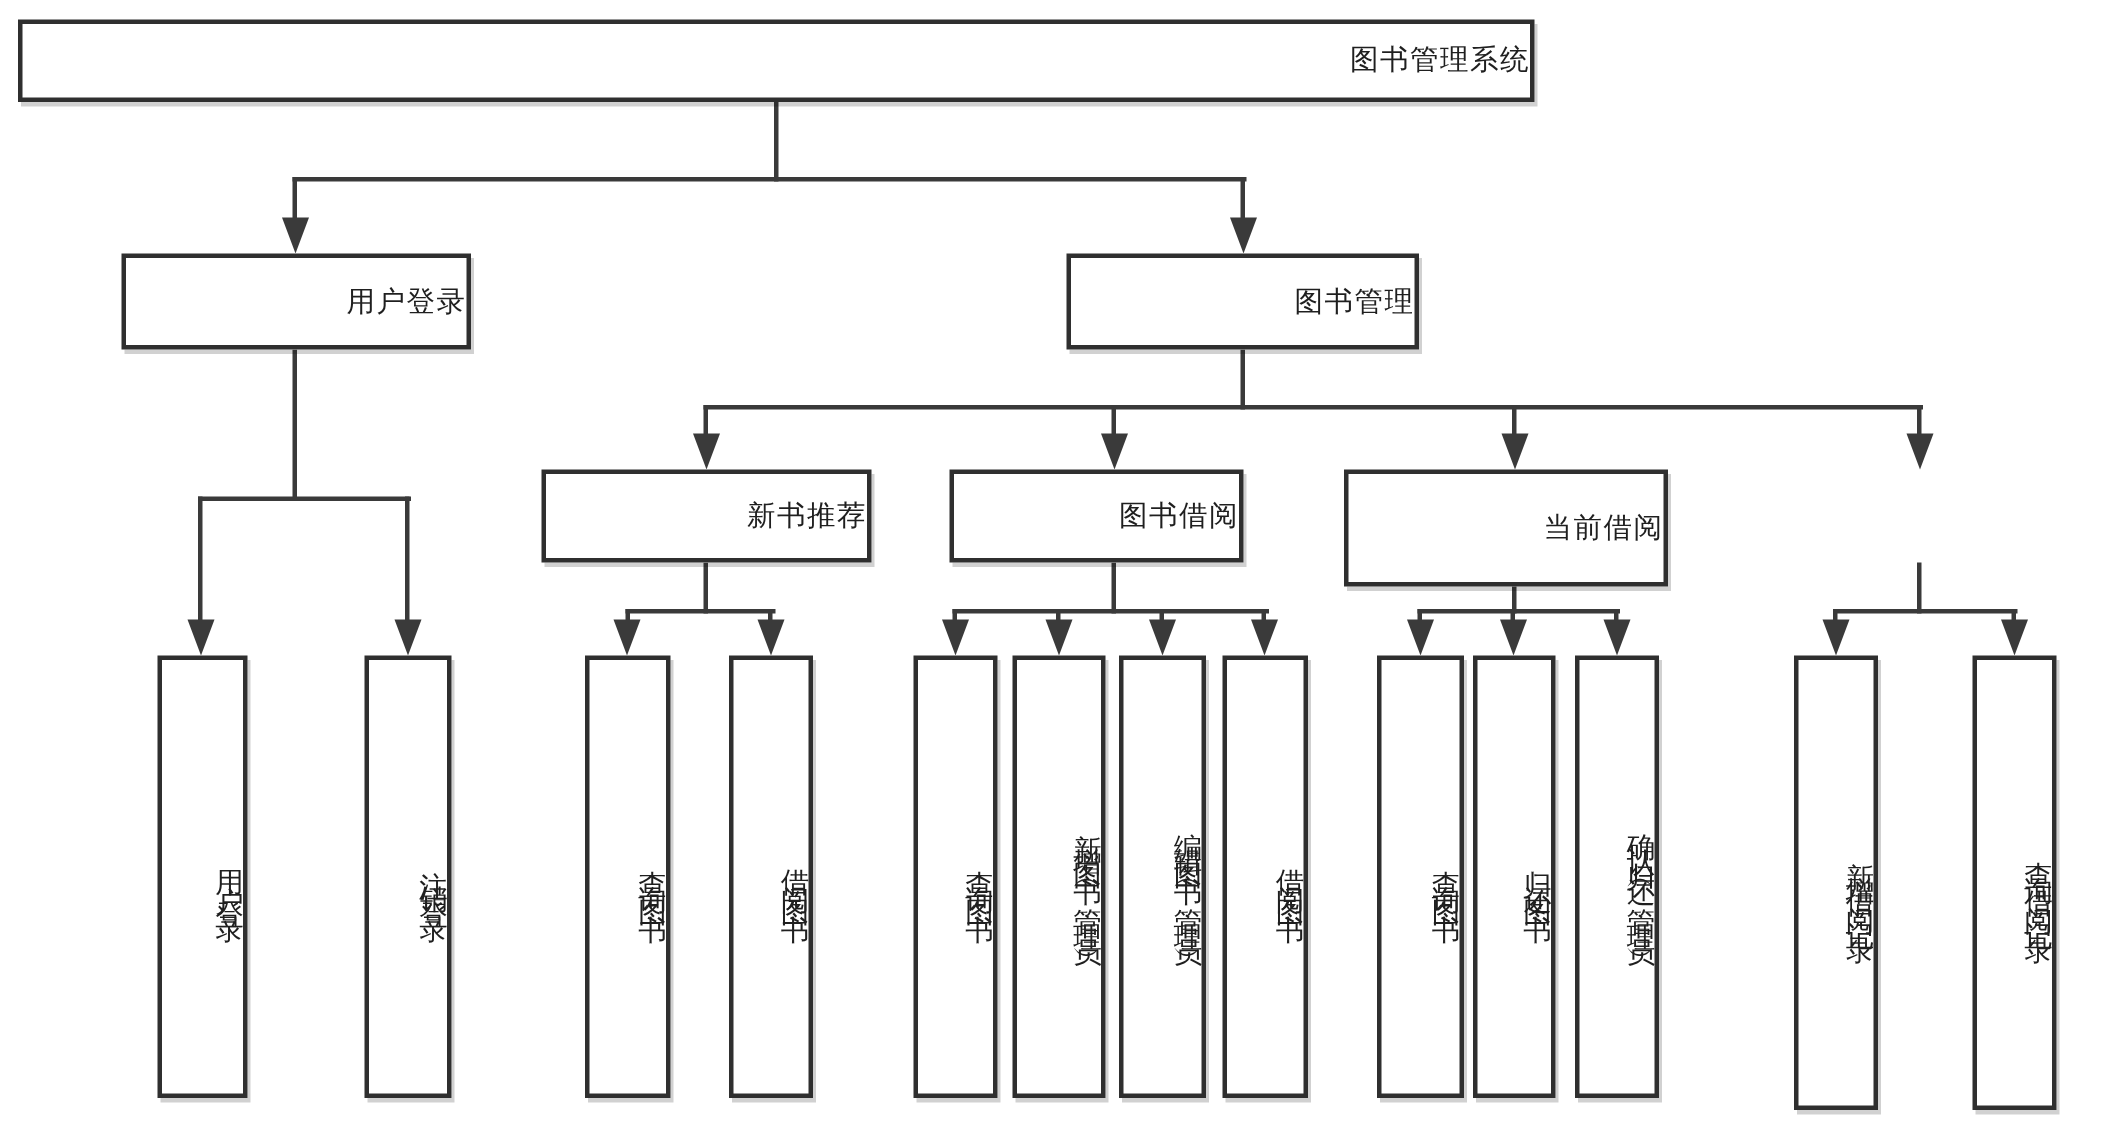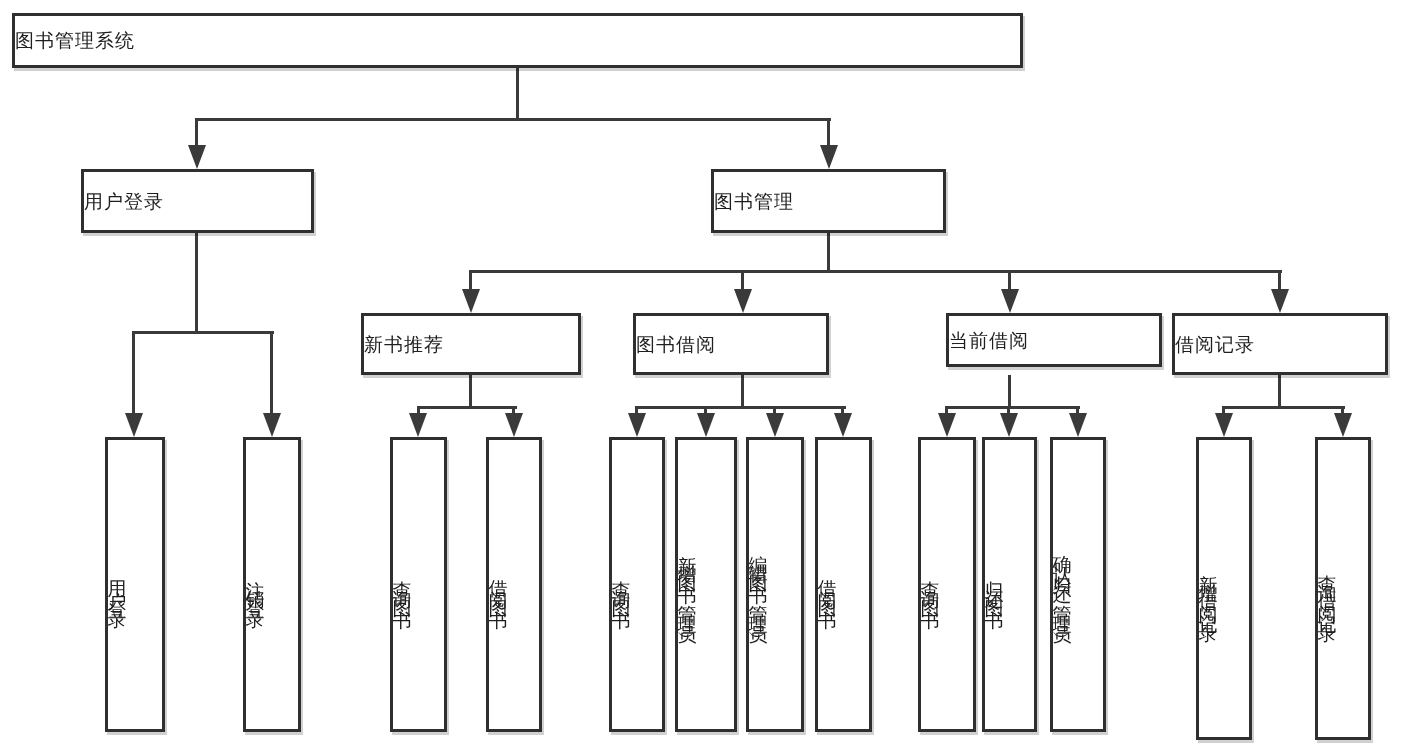--- a/index.html
+++ b/index.html
@@ -7,21 +7,21 @@
     position:relative;width:1405px;height:747px;overflow:hidden;
     background:var(--background,#fff);
     font-family:"Liberation Sans","DejaVu Sans",sans-serif;
     color:var(--text,#1f1f1f);
   }
   .box{
     position:absolute;box-sizing:border-box;
     background:var(--box-fill,#fff);
     border:3px solid var(--box-border,#2f2f2f);
     box-shadow:2px 3px 0 rgba(0,0,0,0.18);
-    display:flex;align-items:center;justify-content:flex-start;
+    display:flex;align-items:center;justify-content:flex-end;
     font-size:19px;line-height:1;letter-spacing:1px;
   }
   .box .lbl{white-space:nowrap;}
   .vbox .lbl{
     writing-mode:vertical-rl;
     letter-spacing:10px;
     white-space:normal;
   }
   .hline,.vline{position:absolute;background:var(--line,#3a3a3a);}
   .hline{height:3px;}
@@ -113,25 +113,22 @@
   <div class="box" style="left:711px;top:169px;width:235px;height:64px">
     <span class="lbl">图书管理</span>
   </div>
 
   <div class="box" style="left:361px;top:313px;width:220px;height:62px">
     <span class="lbl">新书推荐</span>
   </div>
   <div class="box" style="left:633px;top:313px;width:196px;height:62px">
     <span class="lbl">图书借阅</span>
   </div>
-  <div class="box" style="left:946px;top:313px;width:216px;height:54px">
+  <div class="box" style="left:896px;top:313px;width:216px;height:78px">
     <span class="lbl">当前借阅</span>
-  </div>
-  <div class="box" style="left:1172px;top:313px;width:216px;height:62px">
-    <span class="lbl">借阅记录</span>
   </div>
 
   <div class="box vbox" style="left:105px;top:437px;width:60px;height:295px">
     <span class="lbl">用户登录</span>
   </div>
   <div class="box vbox" style="left:243px;top:437px;width:58px;height:295px">
     <span class="lbl">注销登录</span>
   </div>
 
   <div class="box vbox" style="left:390px;top:437px;width:57px;height:295px">

